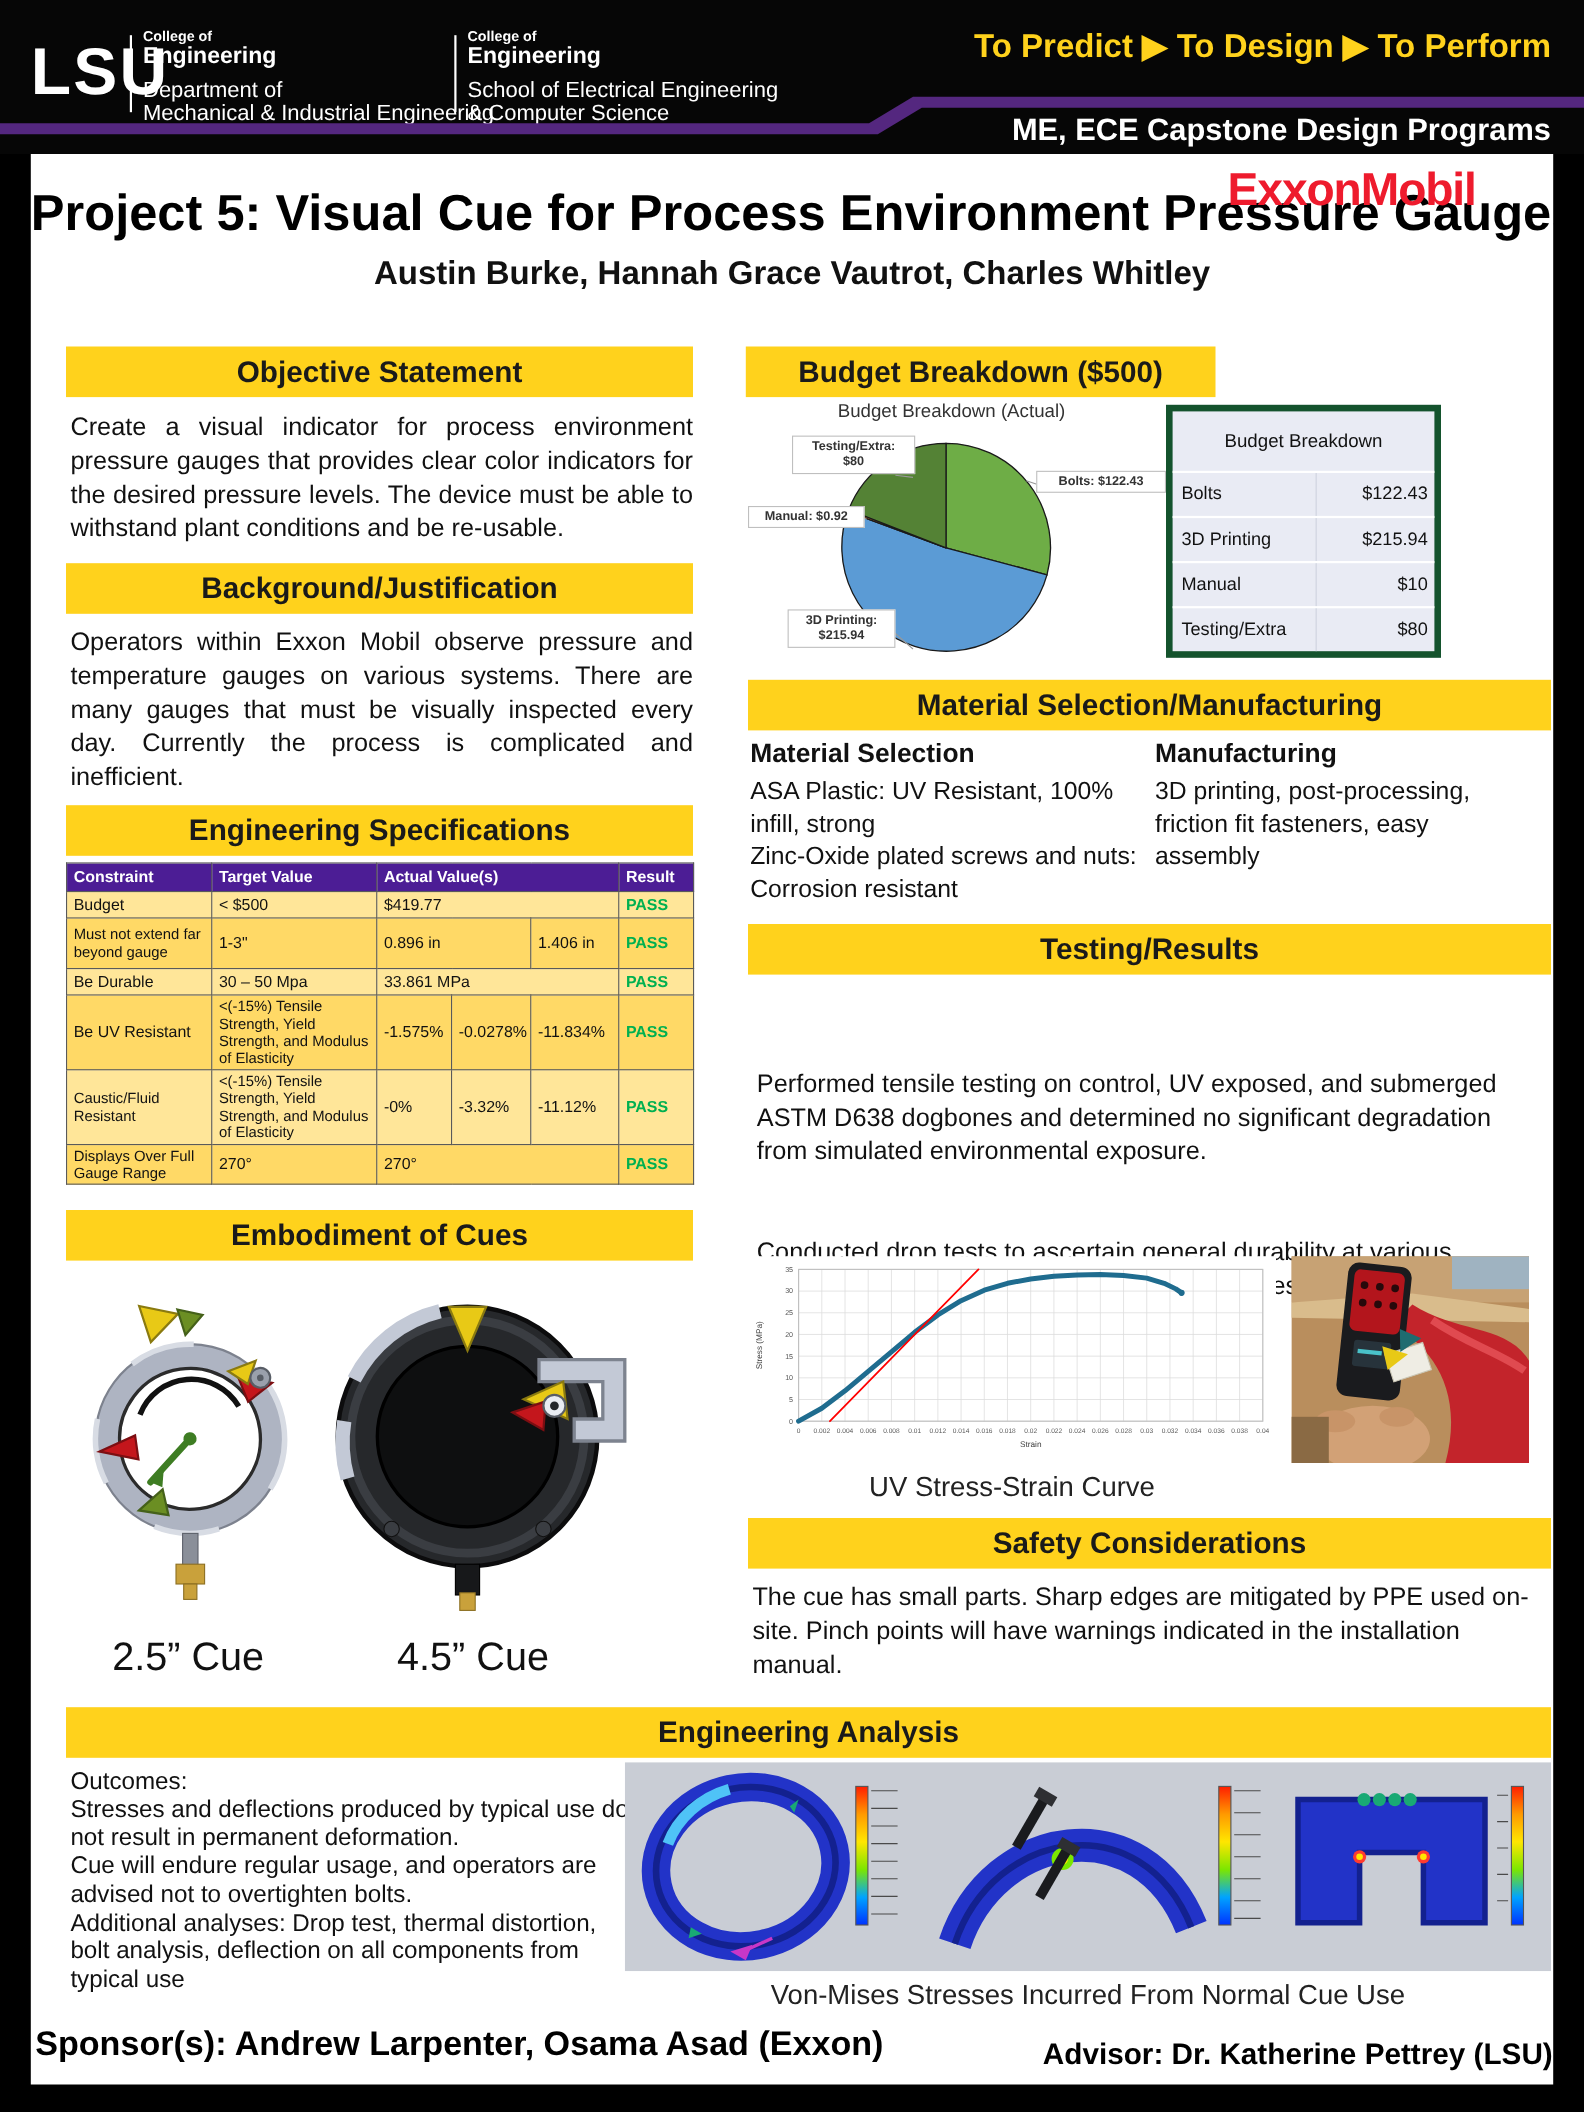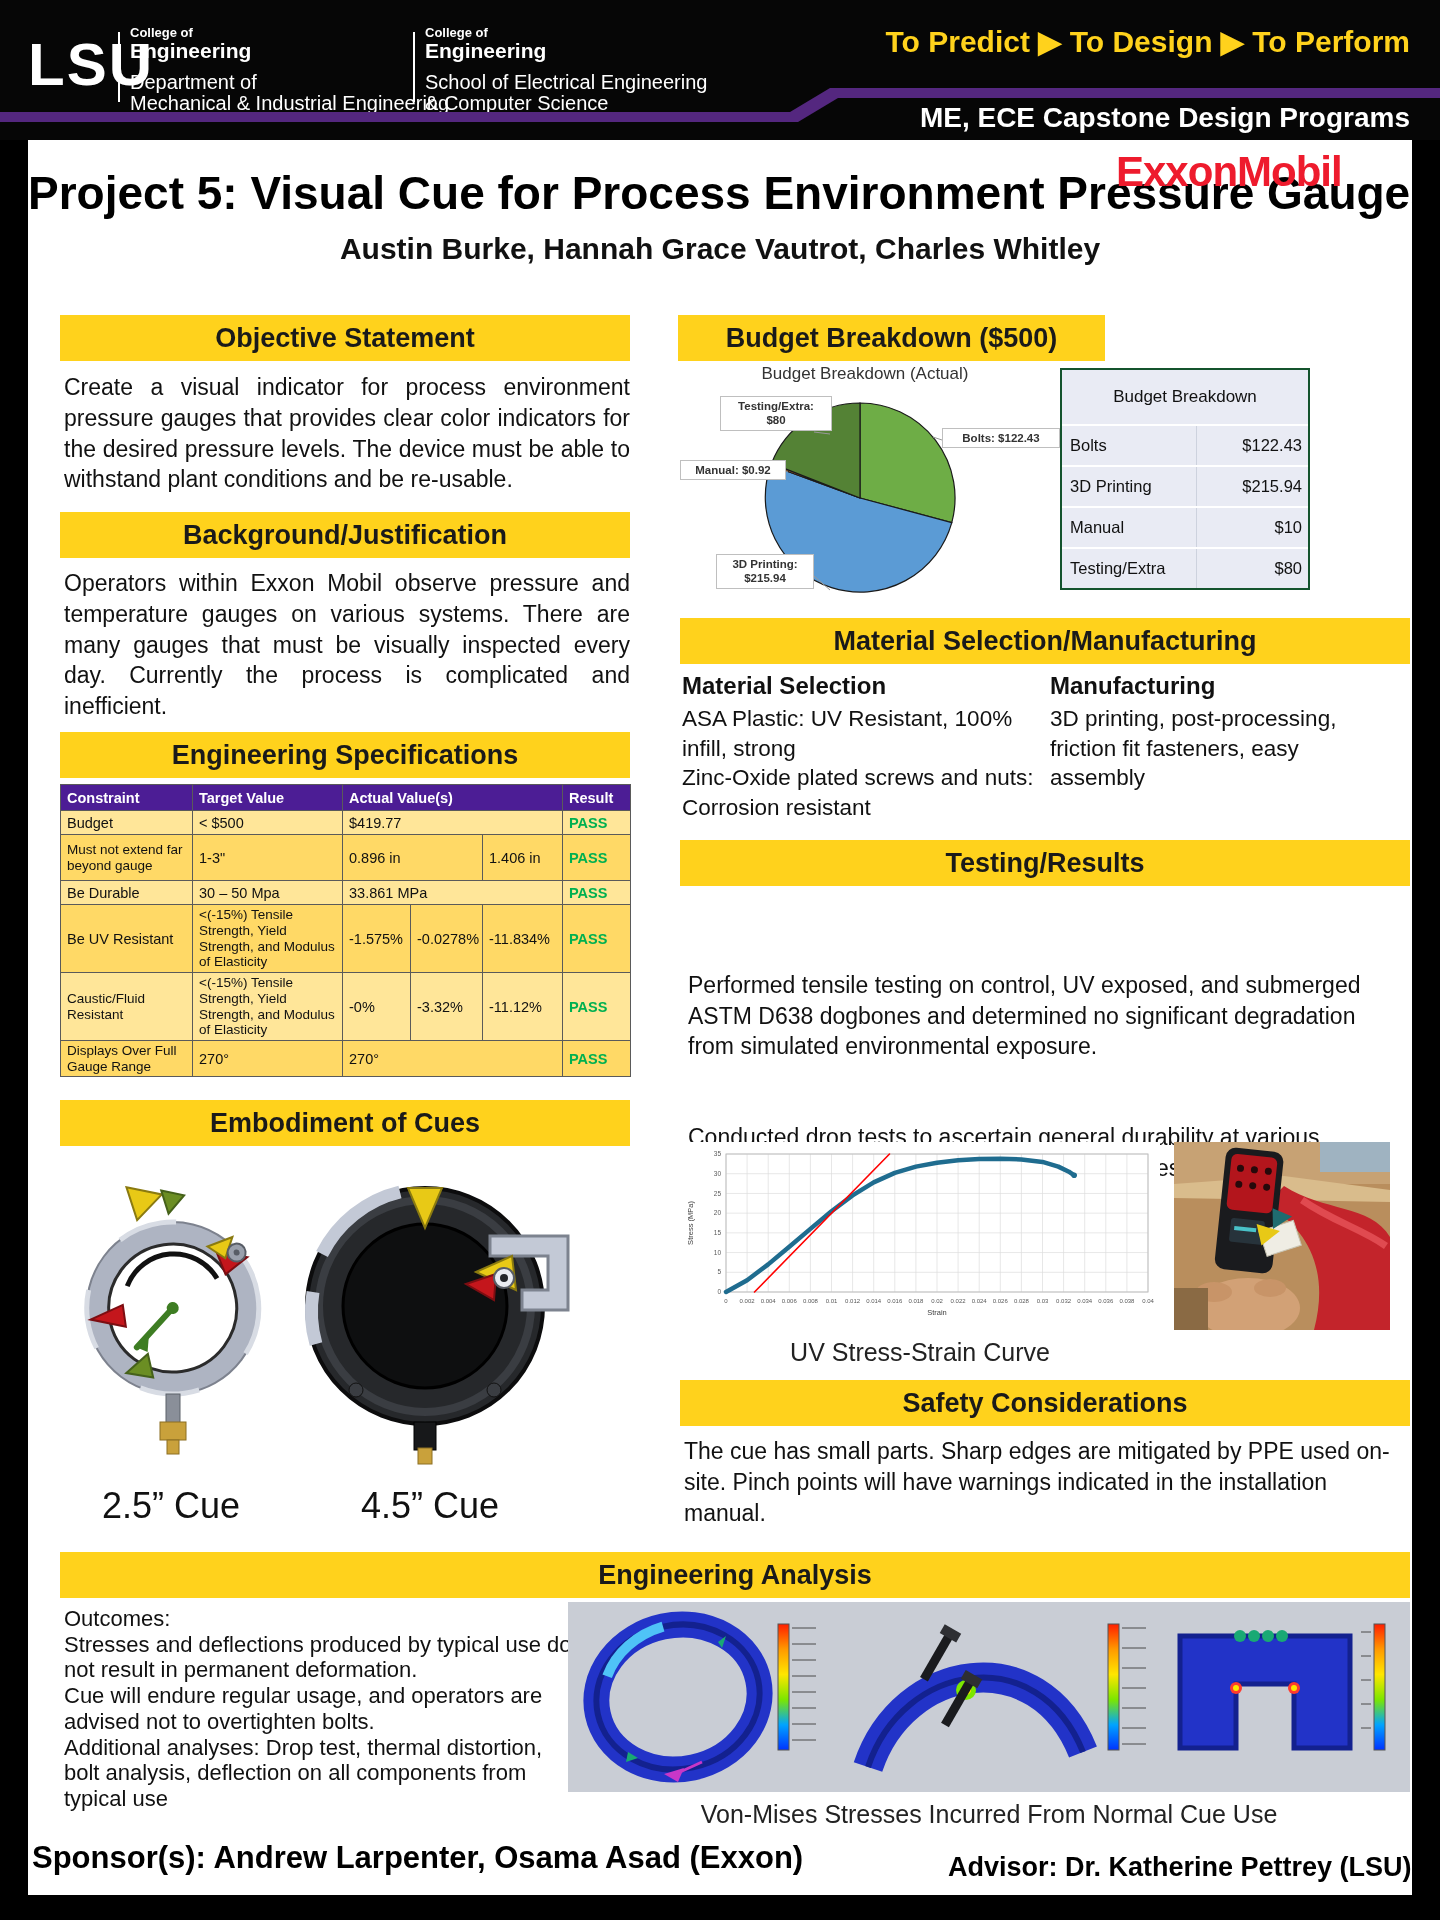--- a/index.html
+++ b/index.html
@@ -36,21 +36,21 @@
   .rowB td{background:#FFD966;}
   .pass{color:#00B050;font-weight:bold;}
   .smallcell{font-size:13.5px;line-height:1.15;}
   
   #exxon{position:absolute;left:1088px;top:8px;font-size:42px;font-weight:bold;color:#EE1B2D;letter-spacing:-1px;}
   #pie-wrap{position:absolute;left:652px;top:222px;width:430px;height:270px;}
   #pie-title{position:absolute;left:20px;top:2px;width:330px;text-align:center;font-size:17px;color:#333;}
   #pie-svg{position:absolute;left:80px;top:36px;}
   .callout{position:absolute;background:#fff;border:1px solid #BFBFBF;font-size:11.5px;font-weight:bold;
            color:#333;text-align:center;padding:2px 3px;line-height:1.25;}
-  #bud-table{position:absolute;left:1032px;top:228px;width:250px;border:2px solid #14532d;background:#E9EBF4;
+  #bud-table{position:absolute;left:1032px;top:228px;width:250px;border:6px solid #14532d;background:#E9EBF4;
              font-size:16.5px;color:#111;}
   #bud-head{height:54px;display:flex;align-items:center;justify-content:center;font-size:17px;}
   .bud-row{height:41px;display:flex;border-top:2px solid #fff;justify-content:flex-end;}
   .bud-row .lbl{width:55%;display:flex;align-items:center;padding-left:8px;border-right:1px solid #cdd2de;}
   .bud-row .val{width:45%;display:flex;align-items:center;justify-content:flex-end;padding-right:6px;}
   .colhead{font-weight:400;}
   
   .mheading{position:absolute;font-size:24px;font-weight:bold;color:#111;}
   .mbody{position:absolute;font-size:22.5px;color:#111;line-height:1.32;white-space:pre-line;}
   

